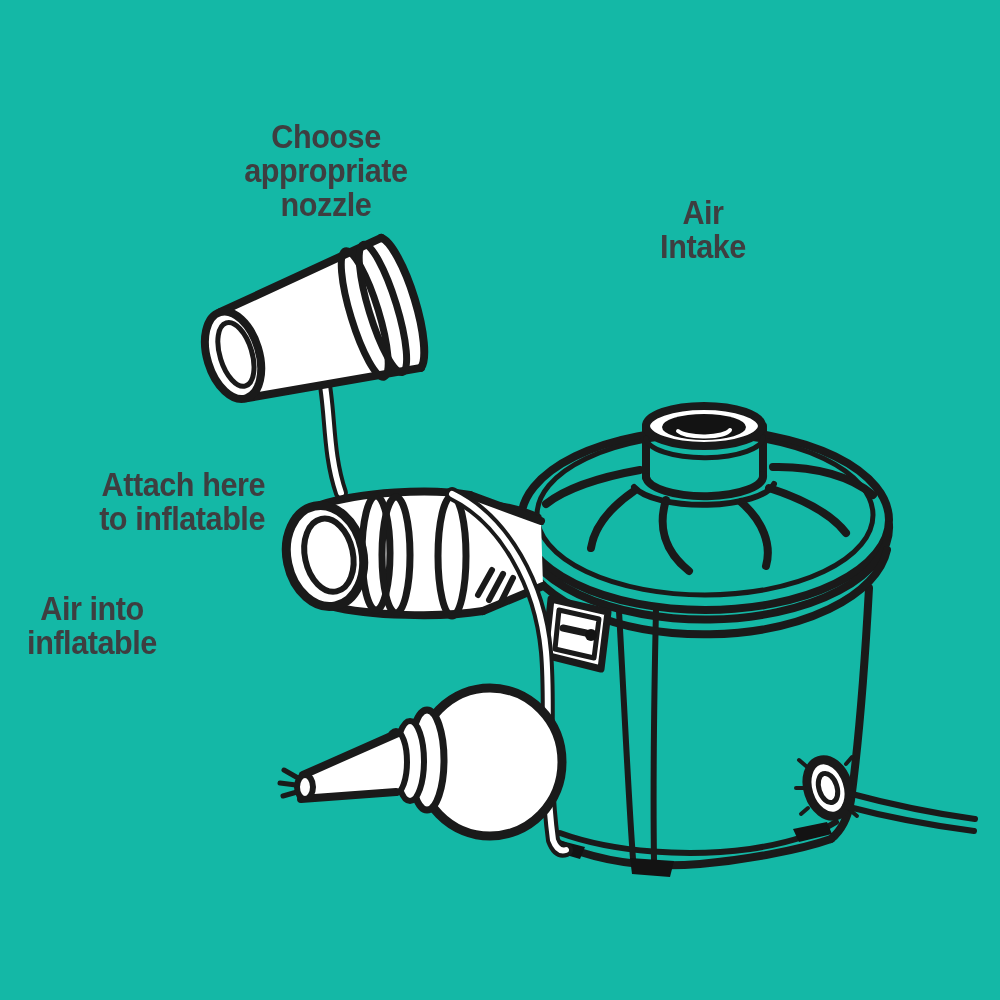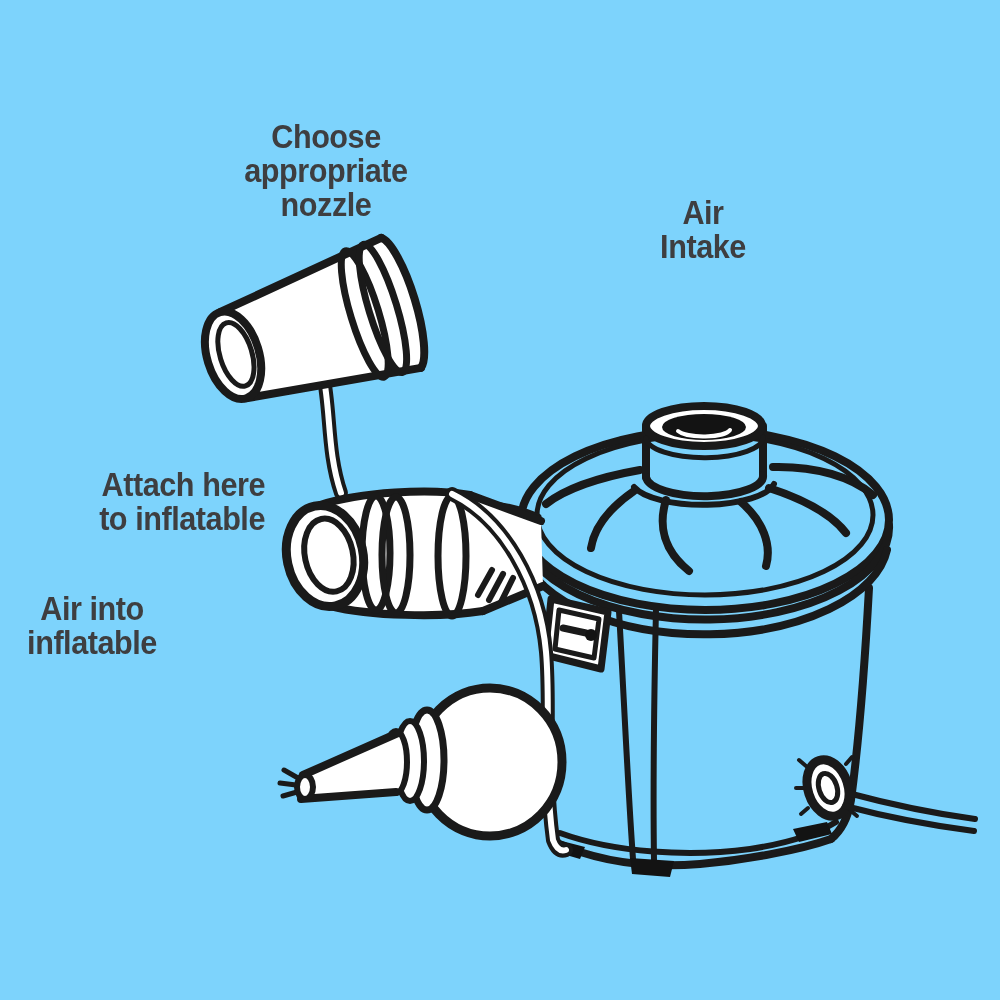--- a/index.html
+++ b/index.html
@@ -1,16 +1,16 @@
 <!DOCTYPE html>
 <html><head>
 <meta charset="utf-8">
 <style>
   html,body{margin:0;padding:0;background:#fff;}
-  #stage{position:relative;width:1000px;height:1000px;background:#7dd3fc;overflow:hidden;
+  #stage{position:relative;width:1000px;height:1000px;background:#14b8a6;overflow:hidden;
          font-family:"Liberation Sans", sans-serif;}
   #art{position:absolute;left:0;top:0;}
   .label{position:absolute;font-weight:700;font-size:34px;line-height:34px;color:#3E3E40;
          letter-spacing:-0.5px;transform:scaleX(0.9);}
   .label div{white-space:nowrap;}
   .lbl-center{text-align:center;transform-origin:50% 50%;}
   .lbl-right{text-align:right;transform-origin:100% 50%;}
   
   svg path, svg ellipse, svg circle, svg polygon{fill:none;stroke:#1A1A1A;stroke-linecap:round;stroke-linejoin:round;}
   .s4{stroke-width:4}.s5{stroke-width:5}.s6{stroke-width:6}.s7{stroke-width:7}

